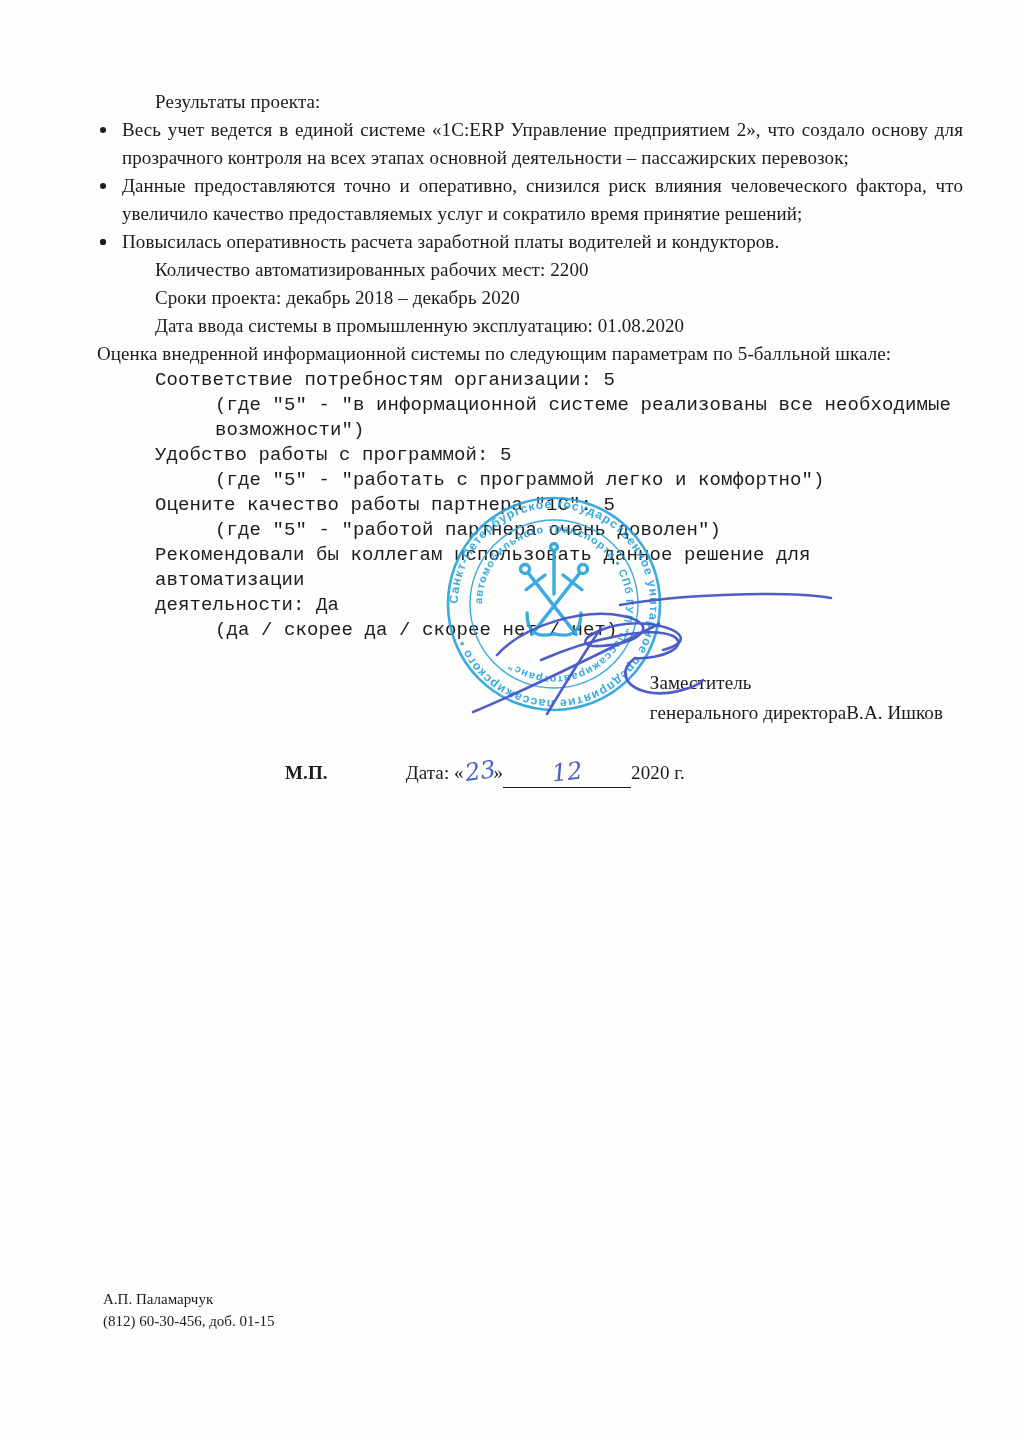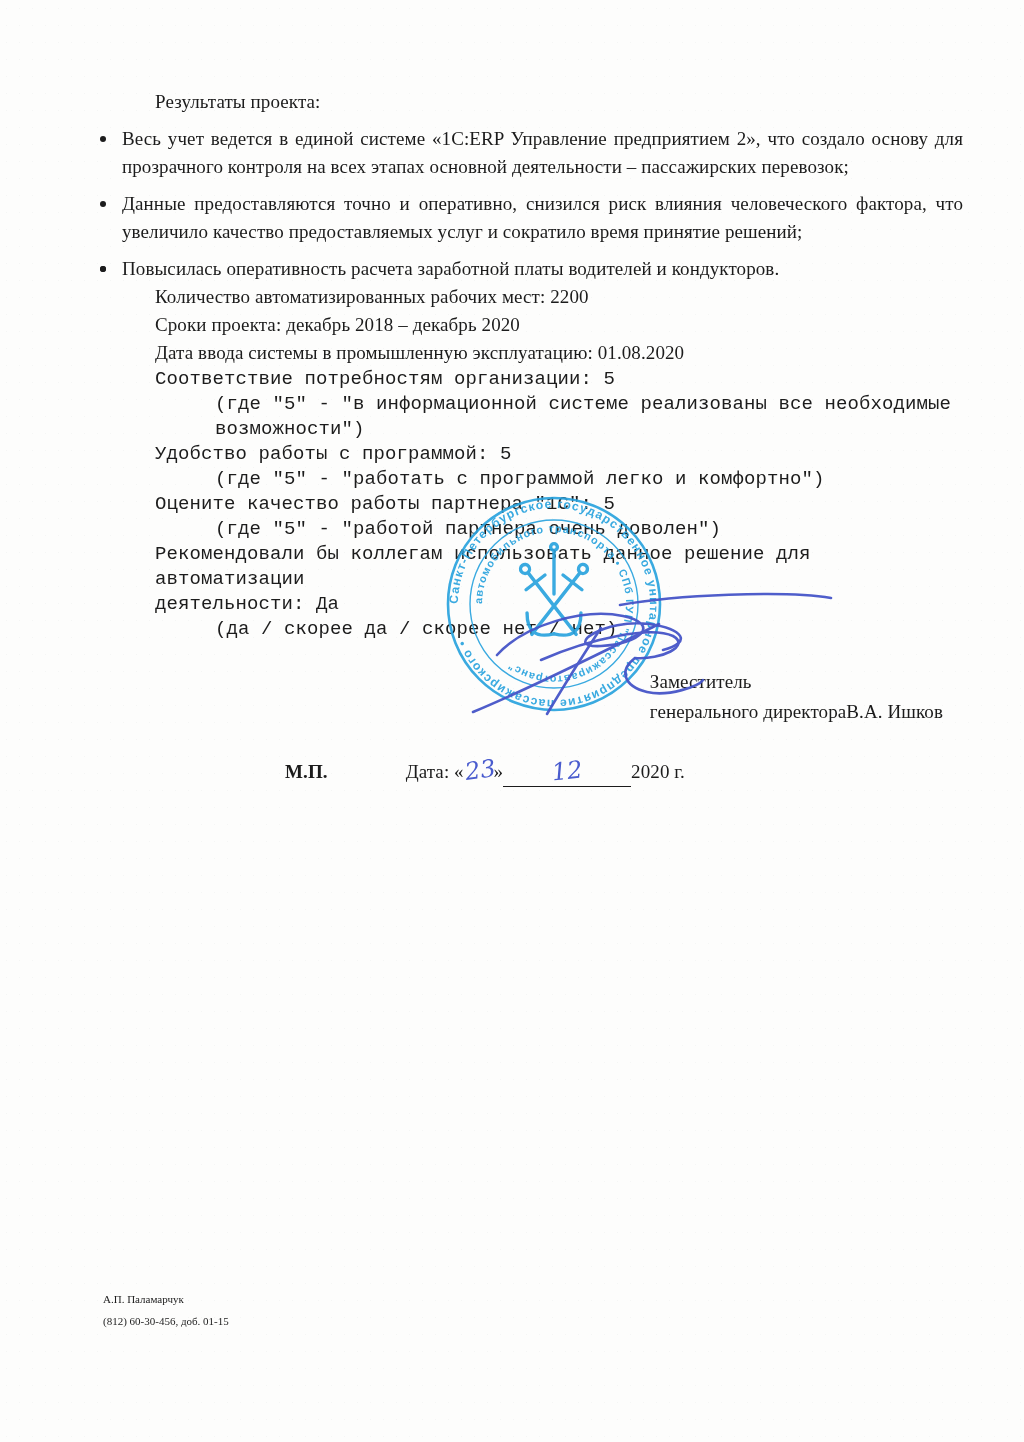--- a/index.html
+++ b/index.html
@@ -30,21 +30,20 @@
   .lh-top{line-height:28px;}
   .lh-mid{line-height:25px;font-family:Liberation Mono, monospace;}
   .indent1{padding-left:58px;}
   .indent2{padding-left:118px;}
   .heading-line{text-indent:58px;line-height:28px;}
   .bullet-row{
     position:relative;
     padding-left:25px;
     line-height:28px;
     text-align:justify;
-    margin-top:9px;
   }
   .bullet-dot{
     position:absolute;
     left:3px;top:11px;
     width:6px;height:6px;
     border-radius:50%;
     background:#1c1c1c;
   }
   .sig-block{
     display:flex;
@@ -79,21 +78,21 @@
     display:inline-block;
     transform:rotate(-8deg);
     font-family:"DejaVu Serif",serif;
   }
   .hand-day{margin:0 -2px 0 1px;}
   .hand-month{transform:rotate(-6deg) translateY(-2px);}
   .footer{
     position:absolute;
     left:103px;
     top:1288px;
-    font-size:11px;
+    font-size:15px;
     line-height:22px;
   }
   .footer p{margin:0;}
   .stamp-wrap{
     position:absolute;
     left:444px;
     top:494px;
     width:220px;
     height:220px;
     opacity:0.92;
@@ -135,20 +134,21 @@
       <div class="bullet-row">
         <span class="bullet-dot"></span>
         <span>Повысилась оперативность расчета заработной платы водителей и кондукторов.</span>
       </div>
     </div>
 
     <p class="indent1 lh-top">Количество автоматизированных рабочих мест: 2200</p>
     <p class="indent1 lh-top">Сроки проекта: декабрь 2018 – декабрь 2020</p>
     <p class="indent1 lh-top">Дата ввода системы в промышленную эксплуатацию: 01.08.2020</p>
 
+    <p class="lh-top">Оценка внедренной информационной системы по следующим параметрам по 5-балльной шкале:</p>
 
     <p class="indent1 lh-mid">Соответствие потребностям организации: 5</p>
     <p class="indent2 lh-mid">(где "5" - "в информационной системе реализованы все необходимые возможности")</p>
     <p class="indent1 lh-mid">Удобство работы с программой: 5</p>
     <p class="indent2 lh-mid">(где "5" - "работать с программой легко и комфортно")</p>
     <p class="indent1 lh-mid">Оцените качество работы партнера "1С": 5</p>
     <p class="indent2 lh-mid">(где "5" - "работой партнера очень доволен")</p>
 
     <p class="indent1 lh-mid">Рекомендовали бы коллегам использовать данное решение для автоматизации</p>
     <p class="indent1 lh-mid">деятельности: Да</p>

